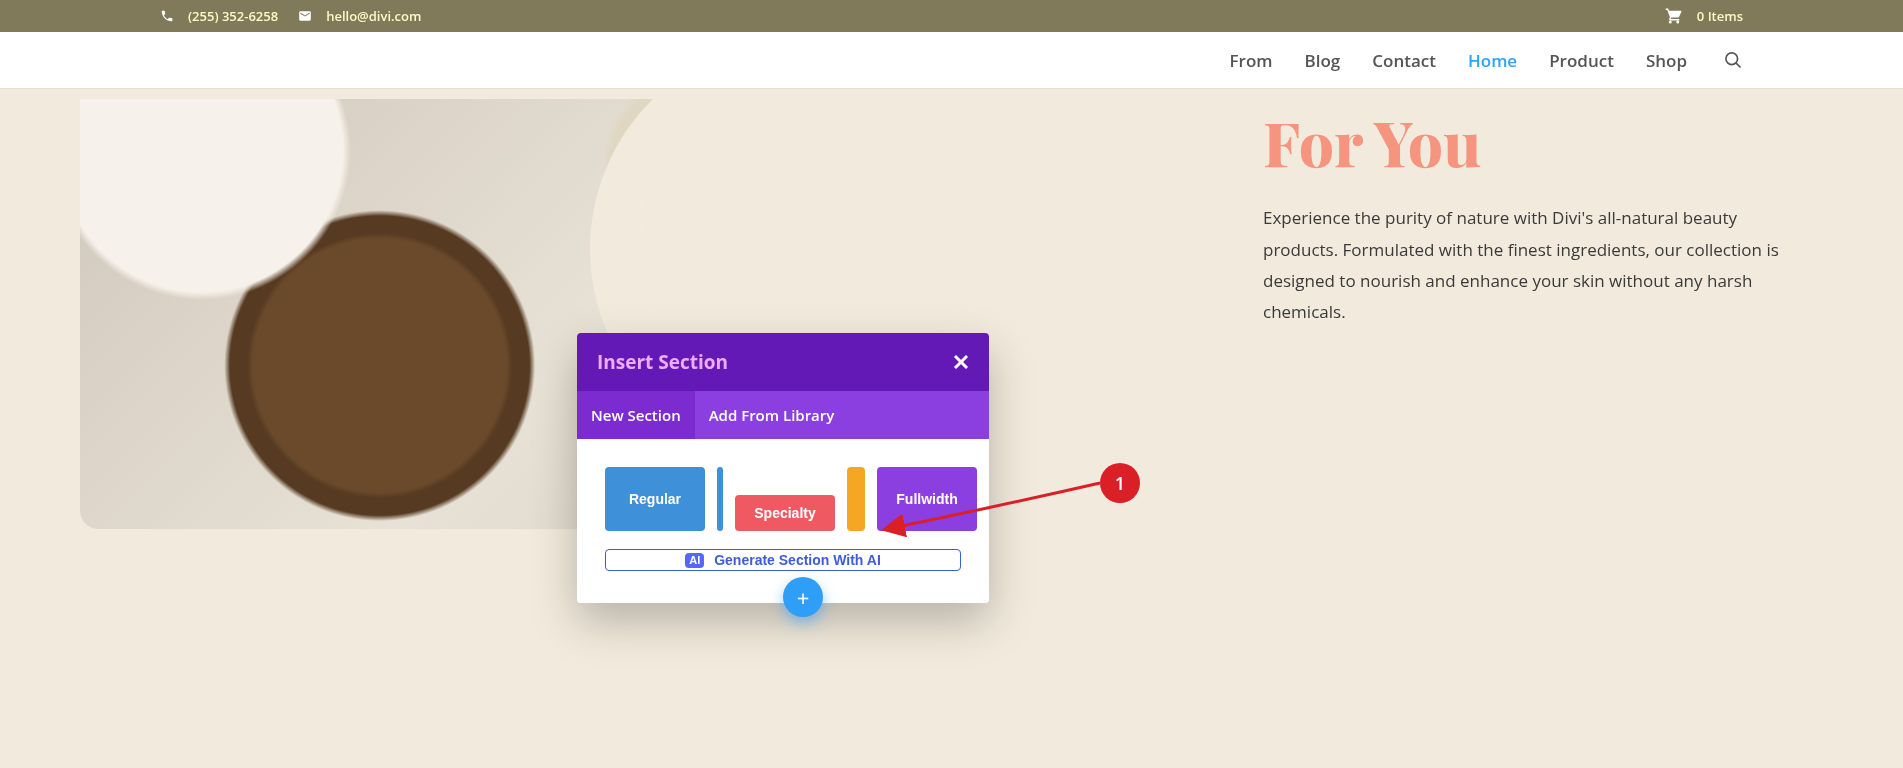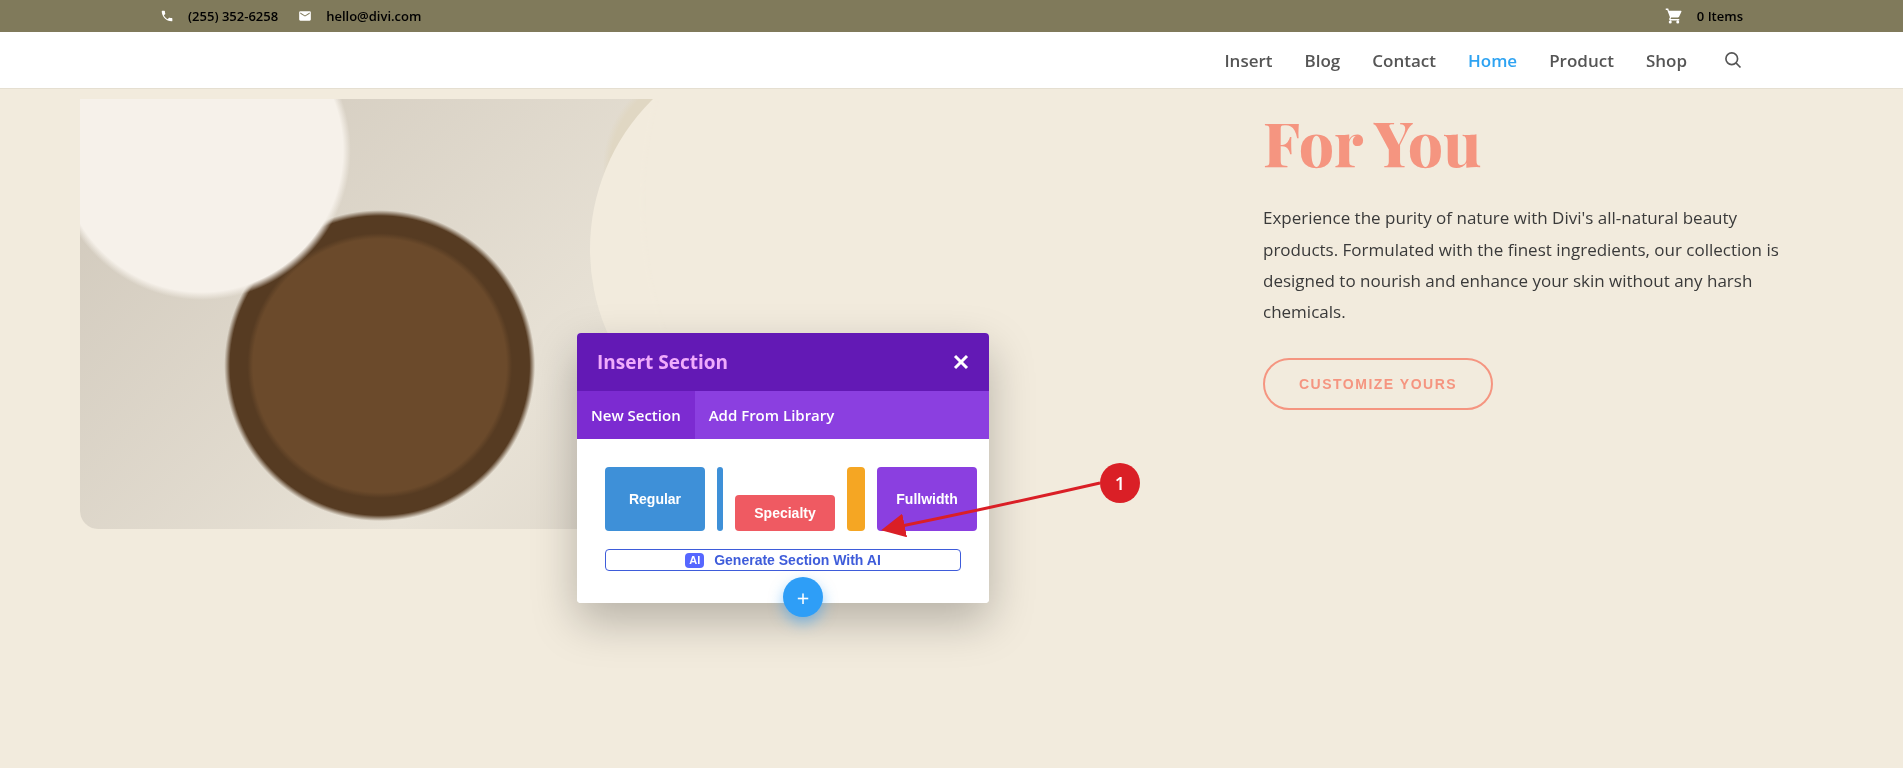--- a/index.html
+++ b/index.html
@@ -26,21 +26,21 @@
     background:var(--page-bg);
     width:1903px;
     height:768px;
     overflow:hidden;
     position:relative;
   }
 
   
   .topbar{
     background:var(--olive);
-    color:#000000;
+    color:#fef9c3;
     font-size:13px;
     font-weight:600;
     height:32px;
     display:flex;
     align-items:center;
     justify-content:space-between;
     padding:0 160px 0 160px;
   }
   .topbar .left, .topbar .right{display:flex;align-items:center;gap:14px;}
   .topbar .icon{display:inline-flex;align-items:center;justify-content:center;width:14px;height:14px;}
@@ -287,40 +287,39 @@
     <span class="icon">
       <svg viewBox="0 0 24 24">
           <path d="M7 18a2 2 0 1 0 .001 4.001A2 2 0 0 0 7 18zm10 0a2 2 0 1 0 .001 4.001A2 2 0 0 0 17 18zM7.2 14h9.9c.7 0 1.4-.4 1.7-1.1l3.1-6.5c.2-.5 0-1.1-.5-1.3-.1-.1-.3-.1-.4-.1H5.2L4.3 2H1v2h2l3.6 9.6-.9 1.6c-.5.9.1 2.8 1.5 2.8H19v-2H7.4l.8-2z"></path>
         </svg>
     </span>
     <span>0 Items</span>
   </div>
 </div>
 
 <div class="mainnav">
-  <a>Insert</a>
+  <a>From</a>
   <a>Blog</a>
   <a>Contact</a>
   <a class="active">Home</a>
   <a>Product</a>
   <a>Shop</a>
   <span class="search-icon">
     <svg viewBox="0 0 24 24">
         <circle cx="10.5" cy="10.5" r="7"></circle>
         <line x1="21" y1="21" x2="15.5" y2="15.5"></line>
       </svg>
   </span>
 </div>
 
 <div class="page">
   <div class="hero-img"></div>
   <div class="hero-text">
     <h1>For You</h1>
     <p>Experience the purity of nature with Divi's all-natural beauty products. Formulated with the finest ingredients, our collection is designed to nourish and enhance your skin without any harsh chemicals.</p>
-    <button class="cta-btn">CUSTOMIZE YOURS</button>
   </div>
 </div>
 
 <div class="modal">
   <div class="modal-header">
     <span>Insert Section</span>
     <span class="close-icon">
       <svg viewBox="0 0 16 16">
           <line x1="2" y1="2" x2="14" y2="14"></line>
           <line x1="14" y1="2" x2="2" y2="14"></line>

